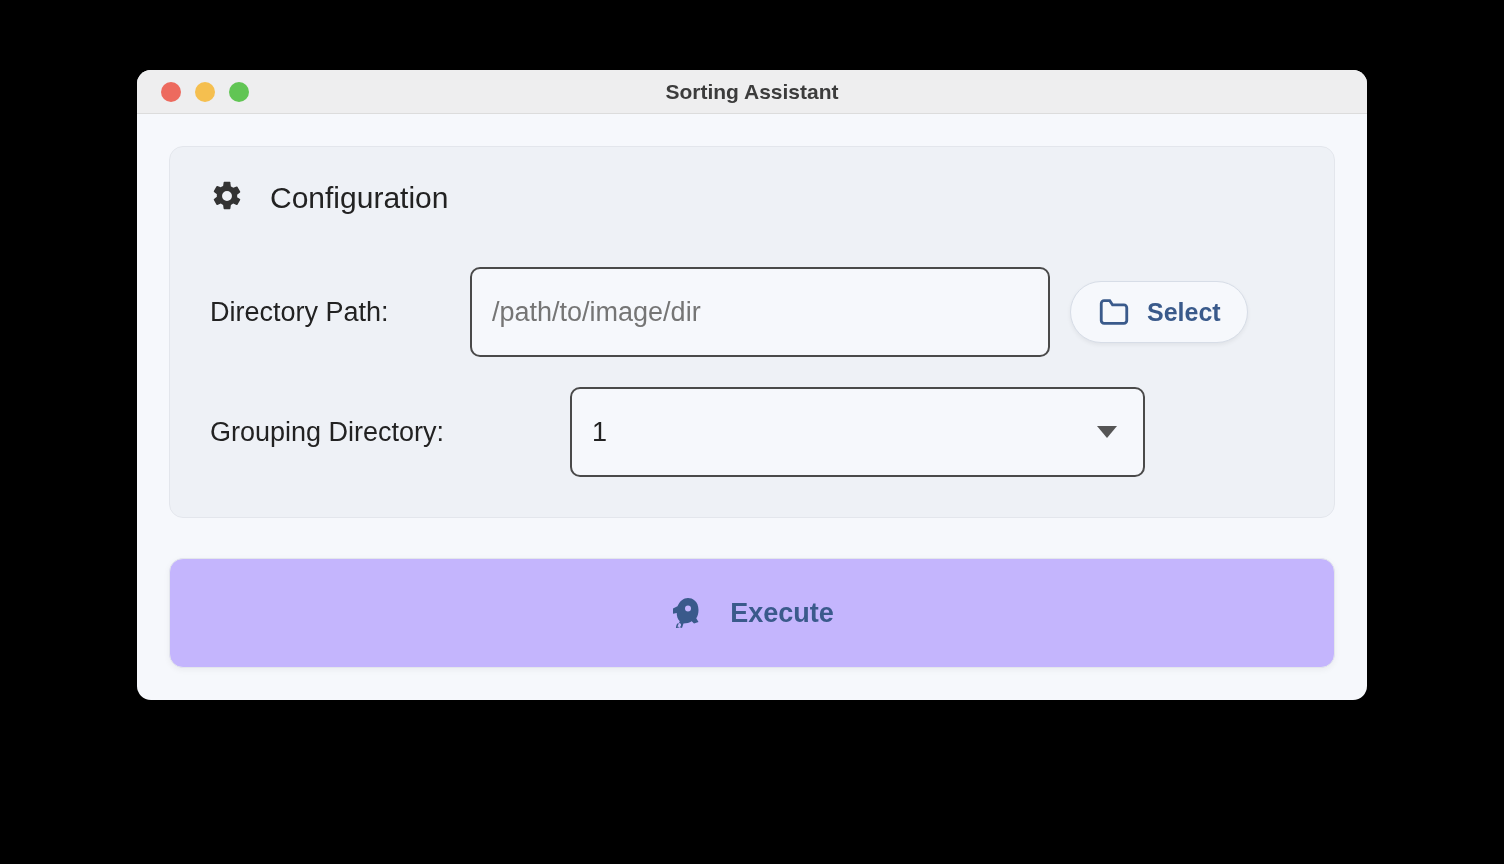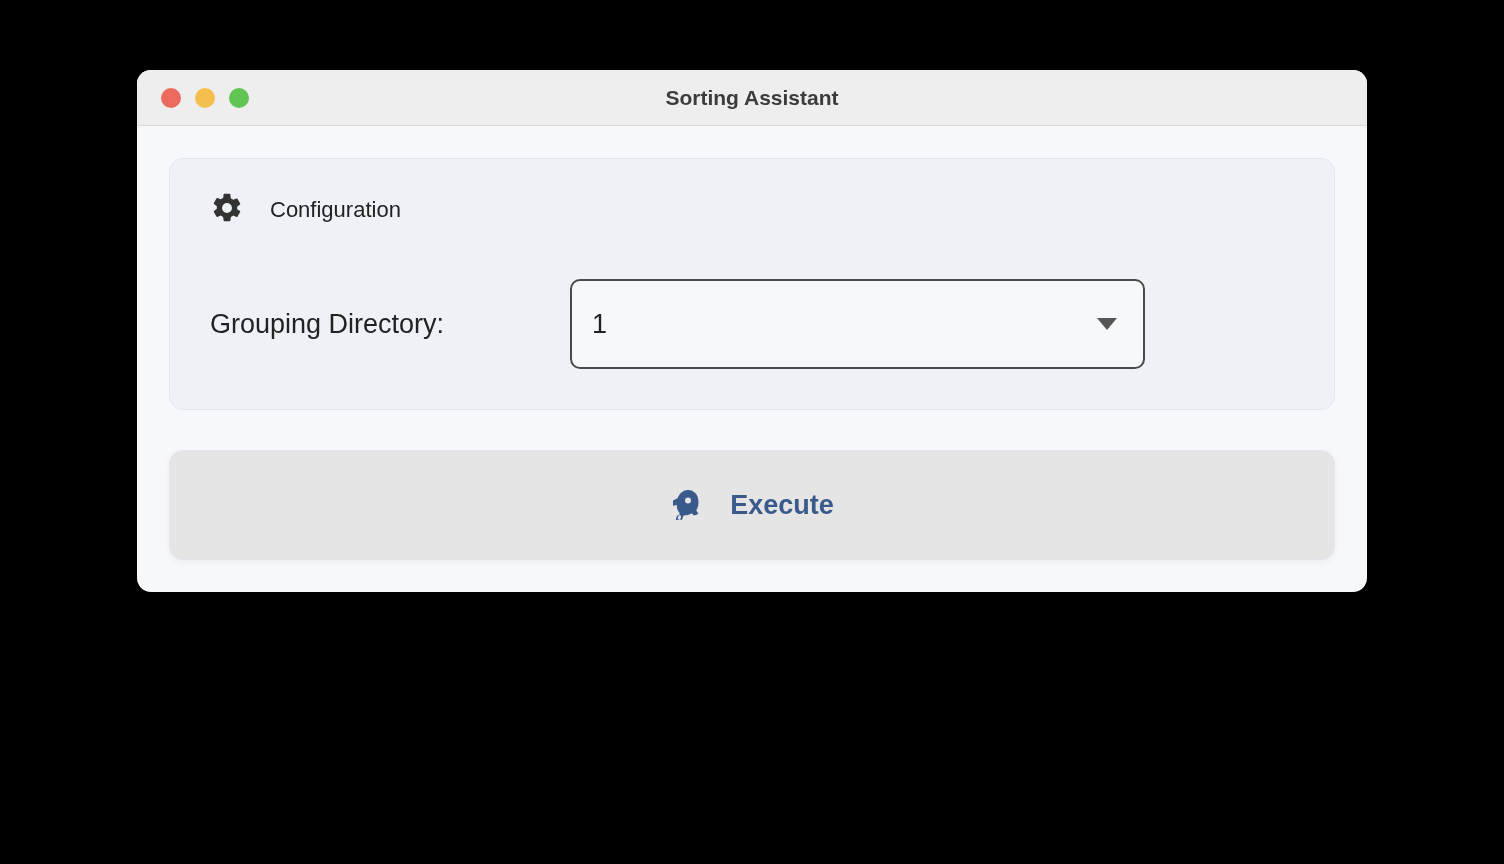--- a/index.html
+++ b/index.html
@@ -14,21 +14,21 @@
       padding-top: 70px;
     }
     .window {
       width: 1230px;
       background: #f6f8fc;
       border-radius: 14px;
       overflow: hidden;
       box-shadow: 0 30px 60px rgba(0,0,0,0.5);
     }
     .titlebar {
-      height: 56px;
+      height: 44px;
       background: #eeeeef;
       display: flex;
       align-items: center;
       position: relative;
       border-bottom: 1px solid #dcdcdc;
     }
     .traffic-lights {
       display: flex;
       gap: 14px;
       margin-left: 24px;
@@ -59,21 +59,21 @@
       padding: 32px 40px 40px 40px;
       margin-bottom: 30px;
     }
     .card-header {
       display: flex;
       align-items: center;
       gap: 26px;
       margin-bottom: 50px;
     }
     .card-header-title {
-      font-size: 22px;
+      font-size: 30px;
       font-weight: 500;
       color: #222;
     }
     .gear-icon svg { width: 34px; height: 34px; fill: #333; }
     .form-row {
       display: flex;
       align-items: center;
       gap: 20px;
       margin-bottom: 30px;
     }
@@ -133,21 +133,21 @@
       gap: 16px;
       font-size: 25px;
       font-weight: 600;
       color: #3a5a8b;
       cursor: pointer;
       box-shadow: 0 2px 4px rgba(0,0,0,0.06);
     }
     .folder-icon { width: 34px; height: 34px; }
     .folder-icon svg { width: 100%; height: 100%; fill: none; stroke: #3a5a8b; stroke-width: 2; }
     .execute-card {
-      background: #e5e5e5;
+      background: #c4b5fd;
       border: 1px solid #e3e6ec;
       border-radius: 14px;
       height: 110px;
       display: flex;
       align-items: center;
       justify-content: center;
       gap: 24px;
       cursor: pointer;
       box-shadow: 0 2px 6px rgba(0,0,0,0.05);
       margin-top: 40px;
@@ -181,20 +181,32 @@
     <div class="card">
       <div class="card-header">
         <span class="gear-icon">
           <svg viewBox="0 0 24 24">
               <path d="M19.14,12.94a7.07,7.07,0,0,0,.05-.94,7.07,7.07,0,0,0-.05-.94l2.03-1.58a.5.5,0,0,0,.12-.64l-1.92-3.32a.5.5,0,0,0-.61-.22l-2.39.96a7.23,7.23,0,0,0-1.62-.94l-.36-2.54A.5.5,0,0,0,13.9,2h-3.8a.5.5,0,0,0-.49.42L9.25,4.96a7.23,7.23,0,0,0-1.62.94l-2.39-.96a.5.5,0,0,0-.61.22L2.71,8.48a.5.5,0,0,0,.12.64l2.03,1.58a7.07,7.07,0,0,0-.05.94,7.07,7.07,0,0,0,.05.94L2.83,14.16a.5.5,0,0,0-.12.64l1.92,3.32a.5.5,0,0,0,.61.22l2.39-.96a7.23,7.23,0,0,0,1.62.94l.36,2.54a.5.5,0,0,0,.49.42h3.8a.5.5,0,0,0,.49-.42l.36-2.54a7.23,7.23,0,0,0,1.62-.94l2.39.96a.5.5,0,0,0,.61-.22l1.92-3.32a.5.5,0,0,0-.12-.64ZM12,15.5A3.5,3.5,0,1,1,15.5,12,3.5,3.5,0,0,1,12,15.5Z"></path>
             </svg>
         </span>
         <span class="card-header-title">Configuration</span>
       </div>
 
+      <div class="form-row row1">
+        <span class="form-label">Directory Path:</span>
+        <input class="text-input" type="text" placeholder="/path/to/image/dir" style="">
+        <button class="select-btn">
+          <span class="folder-icon">
+            <svg viewBox="0 0 24 24">
+                <path d="M3 6a2 2 0 0 1 2-2h4l2 3h8a2 2 0 0 1 2 2v9a2 2 0 0 1-2 2H5a2 2 0 0 1-2-2V6z"></path>
+              </svg>
+          </span>
+          <span>Select</span>
+        </button>
+      </div>
 
       <div class="form-row row2">
         <span class="form-label">Grouping Directory:</span>
         <div class="select-wrap">
           <select class="select-input">
             <option>1</option>
           </select>
           <div class="chevron"></div>
         </div>
       </div>

